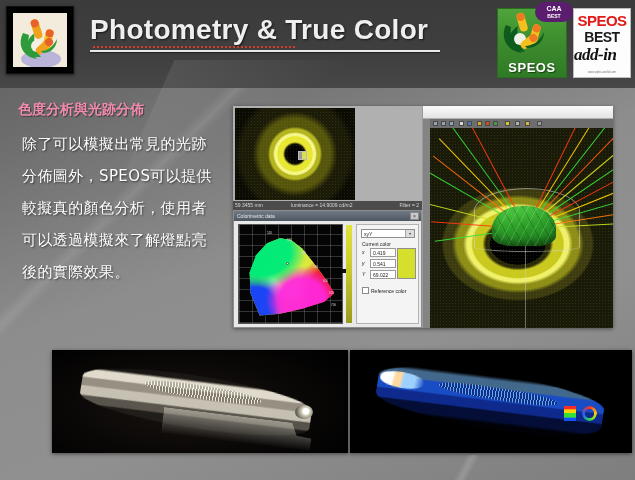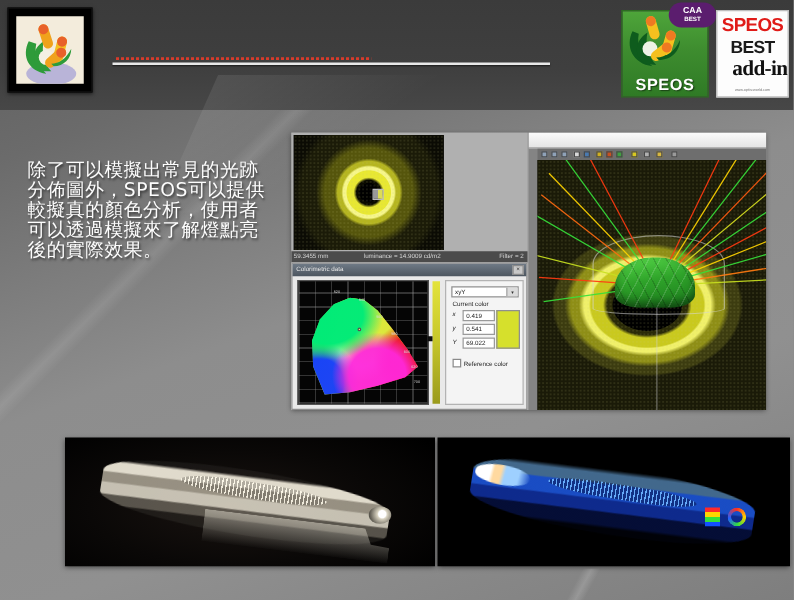--- a/index.html
+++ b/index.html
@@ -47,32 +47,32 @@
       font-weight:bold;text-align:center;line-height:9px;padding-top:2px;
       box-sizing:border-box;overflow:hidden;}
   .caa-badge .s{font-size:5px;display:block;line-height:6px;}
   
   .optis-logo{position:absolute;left:573px;top:8px;width:58px;height:70px;
       background:#fdfdfd;border:1px solid #bdbdbd;box-sizing:border-box;overflow:hidden;}
   .optis-top{position:absolute;left:0;right:0;top:3px;text-align:center;
       color:#e01b18;font-weight:bold;font-size:15px;letter-spacing:-.5px;}
   .optis-mid{position:absolute;left:0;right:0;top:20px;text-align:center;
       color:#1a1a1a;font-weight:bold;font-size:14px;letter-spacing:-.5px;}
-  .optis-script{position:absolute;left:0;right:0;top:36px;text-align:right;
-      color:#111;font-weight:bold;font-size:17px;
+  .optis-script{position:absolute;left:0;right:0;top:36px;text-align:left;
+      color:#111;font-style:italic;font-weight:bold;font-size:17px;
       font-family:"Liberation Serif","DejaVu Serif",serif;letter-spacing:-.5px;}
   .optis-fine{position:absolute;left:2px;right:2px;bottom:3px;text-align:center;
       color:#777;font-size:3px;letter-spacing:0;}
   
   .sub-head{position:absolute;left:18px;top:100px;width:205px;
       color:#f08aae;font-size:14px;font-weight:bold;line-height:18px;
       text-shadow:1px 1px 1px rgba(0,0,0,.45);
       font-family:"DejaVu Sans","Liberation Sans",sans-serif;}
   .body-text{position:absolute;left:22px;top:128px;width:196px;
-      color:#fdfdfd;font-size:15px;line-height:16px;letter-spacing:.4px;
+      color:#fdfdfd;font-size:15px;line-height:32px;letter-spacing:.4px;
       text-shadow:1px 1px 2px rgba(0,0,0,.55);
       font-family:"DejaVu Sans","Liberation Sans",sans-serif;}
   
   .shot{position:absolute;left:233px;top:106px;width:380px;height:222px;
       background:#9a9a9a;box-shadow:0 1px 4px rgba(0,0,0,.45);overflow:hidden;}
   
   .lum-pane{position:absolute;left:0;top:0;width:189px;height:104px;background:#b0b0b0;}
   .lum-img{position:absolute;left:2px;top:2px;width:120px;height:92px;
       background:
         radial-gradient(circle at 50% 50%, #000 0 10%, #0a0a00 10% 13%, #e8e832 16% 23%, #f6f68a 24% 27%, #b5b520 29% 33%, #55550c 36% 47%, #1b1b08 56% 72%, #0b0b04 80% 100%),
@@ -229,20 +229,21 @@
         </g>
         <g transform="rotate(48 26 30)">
           <rect x="28" y="18" width="8" height="20" rx="4" fill="#f0a21c"></rect>
           <rect x="28" y="18" width="8" height="8" rx="4" fill="#e8612a"></rect>
         </g>
         <path d="M30 40 C38 40 44 34 44 26 C40 34 34 38 28 38 Z" fill="#2e9b3a"></path>
       </svg>
     </div>
   </div>
 
+  <div class="title">Photometry &amp; True Color</div>
   <div class="squiggle"></div>
   <div class="title-rule"></div>
 
   <div class="speos-logo">
     <svg width="60" height="52" viewBox="0 0 60 52" style="position:absolute;left:0;top:0;">
       <path d="M8 16 C2 28 8 42 24 44 C16 38 11 28 13 18 Z" fill="#0e5c1d"></path>
       <path d="M18 42 C9 36 9 24 20 17 C18 26 20 36 27 43 Z" fill="#0e5c1d"></path>
       <circle cx="22" cy="30" r="6" fill="#eef2e6"></circle>
       <g transform="rotate(-16 25 27)">
         <rect x="24" y="4" width="8" height="19" rx="4" fill="#f5c01e"></rect>
@@ -265,20 +266,21 @@
     <span>CAA</span><span class="s">BEST</span>
   </div>
 
   <div class="optis-logo">
     <div class="optis-top">SPEOS</div>
     <div class="optis-mid">BEST</div>
     <div class="optis-script">add-in</div>
     <div class="optis-fine">www.optis-world.com</div>
   </div>
 
+  <div class="sub-head">色度分析與光跡分佈</div>
   <div class="body-text">除了可以模擬出常見的光跡分佈圖外，SPEOS可以提供較擬真的顏色分析，使用者可以透過模擬來了解燈點亮後的實際效果。</div>
 
   <div class="shot">
 
     <div class="lum-pane">
       <div class="lum-img">
         <div class="lum-noise"></div>
         <div class="lum-cursor"></div>
       </div>
       <div class="lum-status">

